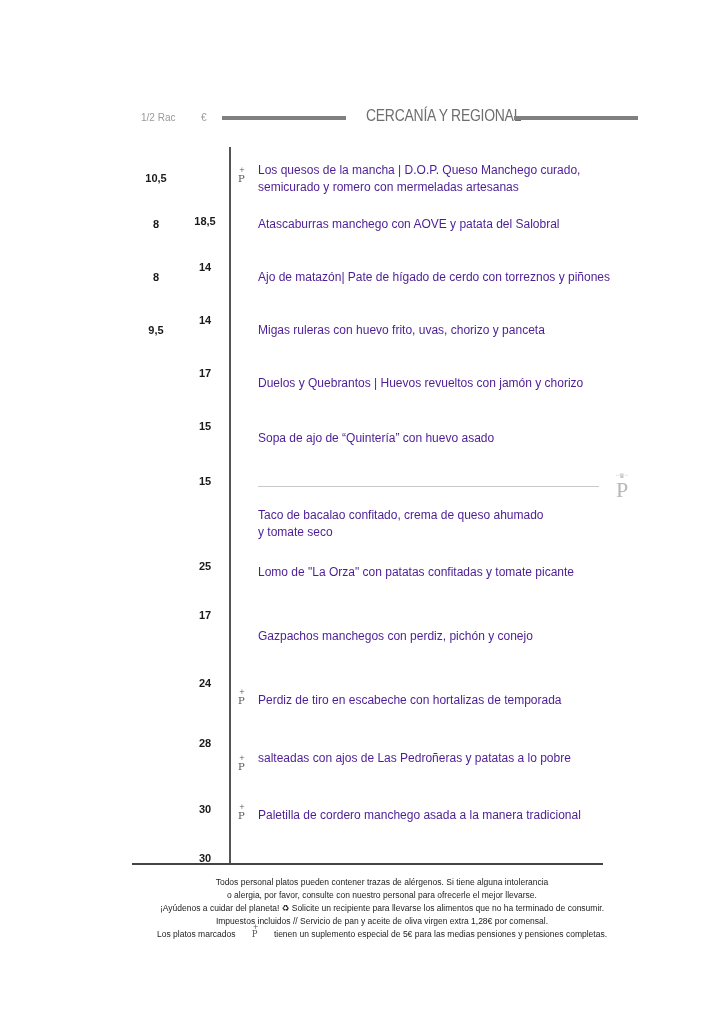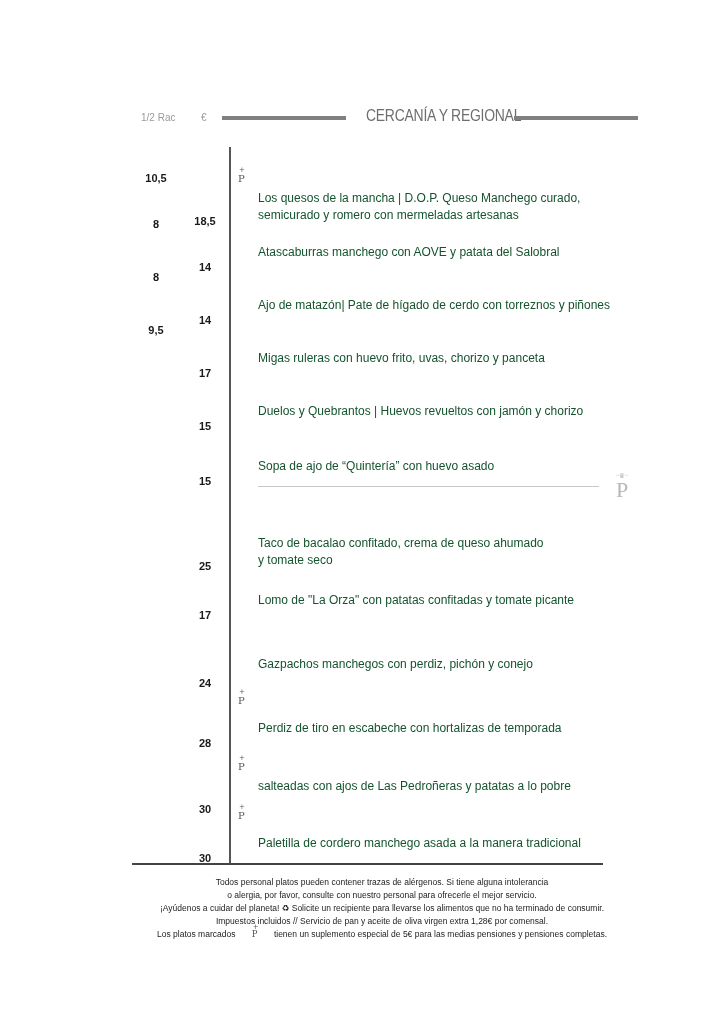--- a/index.html
+++ b/index.html
@@ -11,21 +11,21 @@
   .hdr-title { top: 106px; left: 366px; font-size: 17px; color: #6e6e6e;
                font-family: "Liberation Sans", sans-serif; letter-spacing: -0.3px;
                transform: scaleX(0.82); transform-origin: left center; white-space: nowrap; }
   .vline { left: 229px; top: 147px; width: 2px; height: 717px; background: #555; }
   .hline-bottom { left: 132px; top: 863px; width: 471px; height: 2px; background: #444; }
   .divider { left: 258px; top: 486px; width: 341px; height: 1px; background: #c8c8c8; }
   .row { position: absolute; left: 0; width: 724px; }
   .half { position: absolute; left: 136px; width: 40px; text-align: center; font-size: 11px; font-weight: bold; }
   .full { position: absolute; left: 186px; width: 38px; text-align: center; font-size: 11px; font-weight: bold; margin-top: 43px; }
   .mark { position: absolute; left: 238px; font-family: "DejaVu Serif", serif; font-size: 10px; color: #555; }
-  .desc { position: absolute; left: 258px; font-size: 12px; line-height: 17px; color: #14532d; margin-top: 28px; }
+  .desc { position: absolute; left: 258px; font-size: 12px; line-height: 17px; color: #4c1d95; }
   .logo { left: 611px; top: 472px; width: 22px; text-align: center; color: #b8b8b8; }
   .logo .crown { font-size: 7px; line-height: 8px; display:block; }
   .logo .p { font-family: "Liberation Serif", serif; font-size: 22px; line-height: 20px; display:block; }
   .footer { left: 132px; width: 500px; font-size: 8.5px; text-align: center; color: #222; line-height: 13px; }
   .footer .fl { display: block; white-space: nowrap; }
 </style>
 </head>
 <body>
 
 <div class="abs hdr-small" style="left:141px;">1/2 Rac</div>
@@ -130,21 +130,21 @@
       <div class="full" style="top: 0px;">30</div>
       <div class="mark" style="top: 1px;"><span style="position:absolute; top:-7px; left:1px; font-size:7px;">+</span><span>P</span></div>
       <div class="desc" style="top: -2px;">
         <div>Paletilla de cordero manchego asada a la manera tradicional</div>
       </div>
     </div>
   </div>
 
 <div class="abs footer" style="top:876px;">
   <span class="fl">Todos personal platos pueden contener trazas de alérgenos.  Si tiene alguna intolerancia</span>
-  <span class="fl">o alergia, por favor, consulte con nuestro personal para ofrecerle el mejor servicio.</span>
+  <span class="fl">o alergia, por favor, consulte con nuestro personal para ofrecerle el mejor llevarse.</span>
   <span class="fl">¡Ayúdenos a cuidar del planeta! ♻ Solicite un recipiente para llevarse los alimentos que no ha terminado de consumir.</span>
   <span class="fl">Impuestos incluidos // Servicio de pan y aceite de oliva virgen extra 1,28€ por comensal.</span>
   <span class="fl">
     <span>Los platos marcados</span>
     <span style="font-family:'DejaVu Serif',serif; color:#555; margin:0 14px; display:inline-block; position:relative;"><span style="position:absolute; top:-7px; left:1px; font-size:7px;">+</span><span>P</span></span>
     <span>tienen un suplemento especial de 5€ para las medias pensiones y pensiones completas.</span>
   </span>
 </div>
 
 </body></html>

